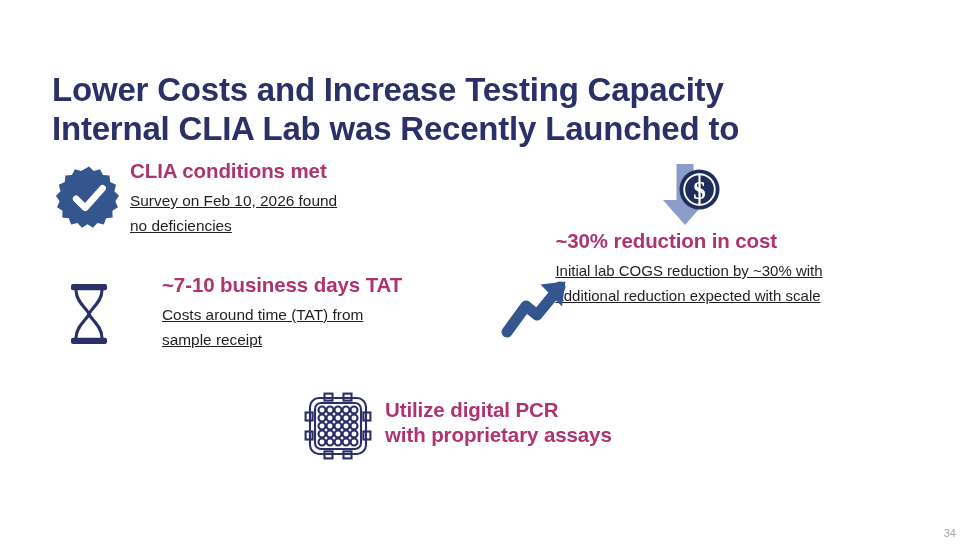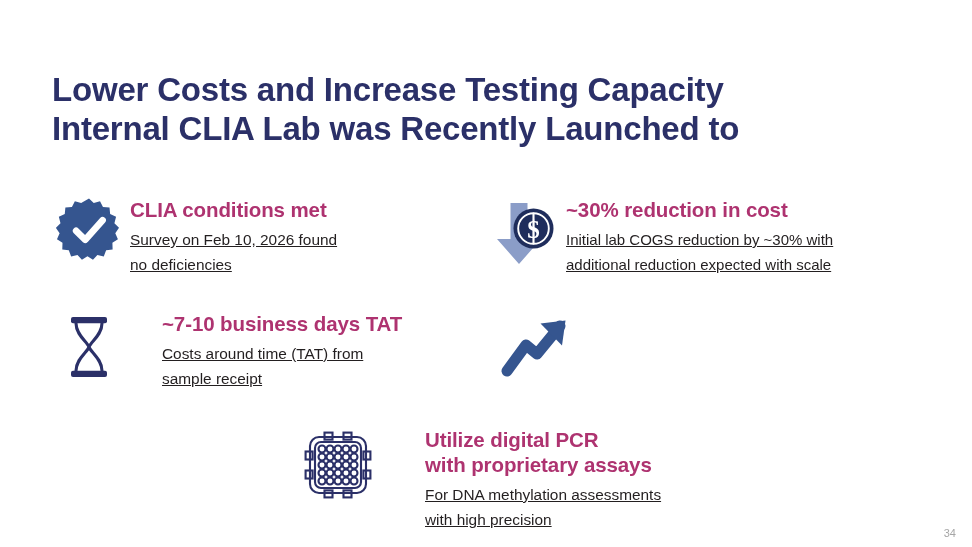--- a/index.html
+++ b/index.html
@@ -33,22 +33,21 @@
     line-height: 39px;
     font-weight: 600;
     letter-spacing: -0.2px;
   }
   #slide-title .t-line { display: block; white-space: pre; }
 
   
   .feature {
     position: absolute;
     display: flex;
-    align-items: flex-start;
-    margin-top: 39px;
+    align-items: center;
   }
   .feature-icon {
     flex: 0 0 auto;
     display: flex;
     align-items: flex-start;
     justify-content: center;
   }
   .feature-text {
     flex: 1 1 auto;
   }
@@ -65,24 +64,24 @@
     color: #231f20;
     font-size: 15.4px;
     line-height: 25px;
     font-weight: 400;
     white-space: pre-line;
     text-decoration: underline;
   }
 
   
   #feature-clia     { left: 48px;  top: 158px; width: 420px; }
-  #feature-cost     { left: 480px; top: 158px; width: 450px; }
+  #feature-cost     { left: 464px; top: 158px; width: 450px; flex-direction: column; }
   #feature-tat      { left: 48px;  top: 272px; width: 420px; gap: 32px; }
   #feature-capacity { left: 490px; top: 272px; width: 450px; }
-  #feature-pcr      { left: 290px; top: 388px; width: 470px; gap: 40px; }
+  #feature-pcr      { left: 290px; top: 388px; width: 470px; }
 
   #feature-clia     .feature-icon { width: 82px; }
   #feature-cost     .feature-icon { width: 86px; padding-top: 2px; }
   #feature-tat      .feature-icon { width: 82px; padding-top: 4px; }
   #feature-capacity .feature-icon { width: 94px; padding-top: 6px; }
   #feature-pcr      .feature-icon { width: 95px; padding-top: 4px; }
 
   #feature-cost .feature-body,
   #feature-capacity .feature-body { font-size: 15px; }
 
@@ -208,20 +207,18 @@
             <circle cx="26" cy="50" r="3.5"></circle>
             <circle cx="34" cy="50" r="3.5"></circle>
             <circle cx="42" cy="50" r="3.5"></circle>
             <circle cx="50" cy="50" r="3.5"></circle>
         </g>
       </svg>
     </div>
     <div class="feature-text">
       <div class="feature-heading">Utilize digital PCR
 with proprietary assays</div>
-      <div class="feature-body">For DNA methylation assessments
-with high precision</div>
     </div>
   </div>
 
   <div id="page-number">34</div>
 
 </div>
 
 </body></html>

